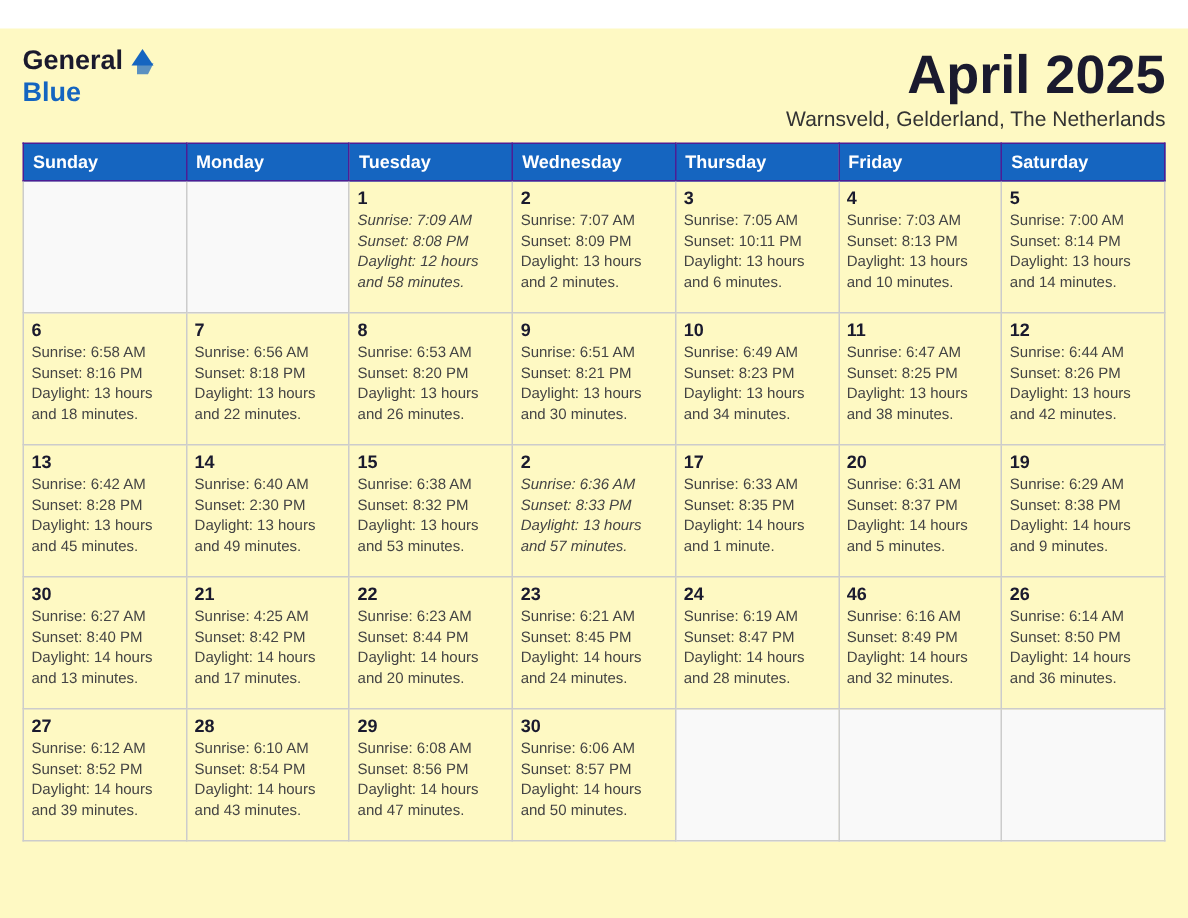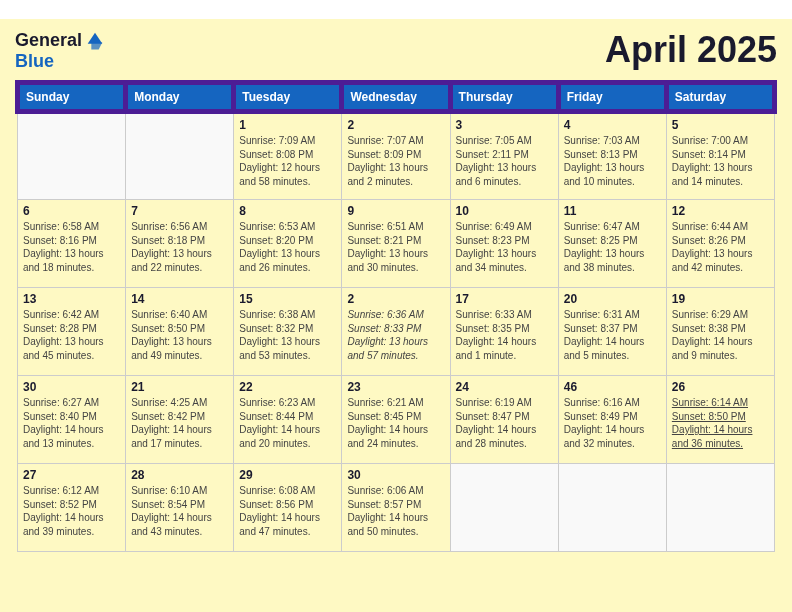--- a/index.html
+++ b/index.html
@@ -50,21 +50,21 @@
       width: 100%;
       border-collapse: collapse;
       table-layout: fixed;
     }
     .calendar th {
       background: #1565c0;
       color: #fff;
       text-align: left;
       padding: 5px 6px;
       font-size: 12px;
-      border: 5px solid #4c1d95;
+      border: 1px solid #4c1d95;
     }
     .calendar td {
       border: 1px solid #ccc;
       vertical-align: top;
       padding: 4px 5px;
       height: 88px;
       width: 14.28%;
       font-size: 10.5px;
       color: #333;
     }
@@ -94,20 +94,21 @@
           <svg class="logo-icon" viewBox="0 0 30 30">
             <polygon points="5,20 15,5 25,20" fill="#1565c0"></polygon>
             <polygon points="10,28 20,28 25,18 15,18 10,18" fill="#1565c0" opacity="0.7"></polygon>
           </svg>
         </div>
         <span class="logo-blue" style="font-size:18px;font-weight:bold;color:#1565c0;">Blue</span>
       </div>
     </div>
     <div class="title-block">
       <div class="title-month">April 2025</div>
+      <div class="title-location">Warnsveld, Gelderland, The Netherlands</div>
     </div>
   </div>
 
   <table class="calendar">
     <thead>
       <tr>
         <th>Sunday</th>
         <th>Monday</th>
         <th>Tuesday</th>
         <th>Wednesday</th>
@@ -115,36 +116,36 @@
         <th>Friday</th>
         <th>Saturday</th>
       </tr>
     </thead>
     <tbody id="calendar-body">
     <tr>
           <td class="empty"></td>
           <td class="empty"></td>
           <td>
             <span class="day-num">1</span>
-            <div class="day-info" style="white-space: pre-line;">Sunrise: 7:09 AM
+            <div class="day-info" style="white-space: pre-line; font-style: italic;">Sunrise: 7:09 AM
 Sunset: 8:08 PM
 Daylight: 12 hours
 and 58 minutes.</div>
           </td>
           <td>
             <span class="day-num">2</span>
             <div class="day-info" style="white-space: pre-line;">Sunrise: 7:07 AM
 Sunset: 8:09 PM
 Daylight: 13 hours
 and 2 minutes.</div>
           </td>
           <td>
             <span class="day-num">3</span>
             <div class="day-info" style="white-space: pre-line;">Sunrise: 7:05 AM
-Sunset: 2:11 PM
+Sunset: 10:11 PM
 Daylight: 13 hours
 and 6 minutes.</div>
           </td>
           <td>
             <span class="day-num">4</span>
             <div class="day-info" style="white-space: pre-line;">Sunrise: 7:03 AM
 Sunset: 8:13 PM
 Daylight: 13 hours
 and 10 minutes.</div>
           </td>
@@ -211,21 +212,21 @@
           <td>
             <span class="day-num">13</span>
             <div class="day-info" style="white-space: pre-line;">Sunrise: 6:42 AM
 Sunset: 8:28 PM
 Daylight: 13 hours
 and 45 minutes.</div>
           </td>
           <td>
             <span class="day-num">14</span>
             <div class="day-info" style="white-space: pre-line;">Sunrise: 6:40 AM
-Sunset: 8:50 PM
+Sunset: 2:30 PM
 Daylight: 13 hours
 and 49 minutes.</div>
           </td>
           <td>
             <span class="day-num">15</span>
             <div class="day-info" style="white-space: pre-line;">Sunrise: 6:38 AM
 Sunset: 8:32 PM
 Daylight: 13 hours
 and 53 minutes.</div>
           </td>
@@ -296,21 +297,21 @@
           </td>
           <td>
             <span class="day-num">46</span>
             <div class="day-info" style="white-space: pre-line;">Sunrise: 6:16 AM
 Sunset: 8:49 PM
 Daylight: 14 hours
 and 32 minutes.</div>
           </td>
           <td>
             <span class="day-num">26</span>
-            <div class="day-info" style="white-space: pre-line; text-decoration: underline;">Sunrise: 6:14 AM
+            <div class="day-info" style="white-space: pre-line;">Sunrise: 6:14 AM
 Sunset: 8:50 PM
 Daylight: 14 hours
 and 36 minutes.</div>
           </td>
         </tr>
         <tr>
           <td>
             <span class="day-num">27</span>
             <div class="day-info" style="white-space: pre-line;">Sunrise: 6:12 AM
 Sunset: 8:52 PM

